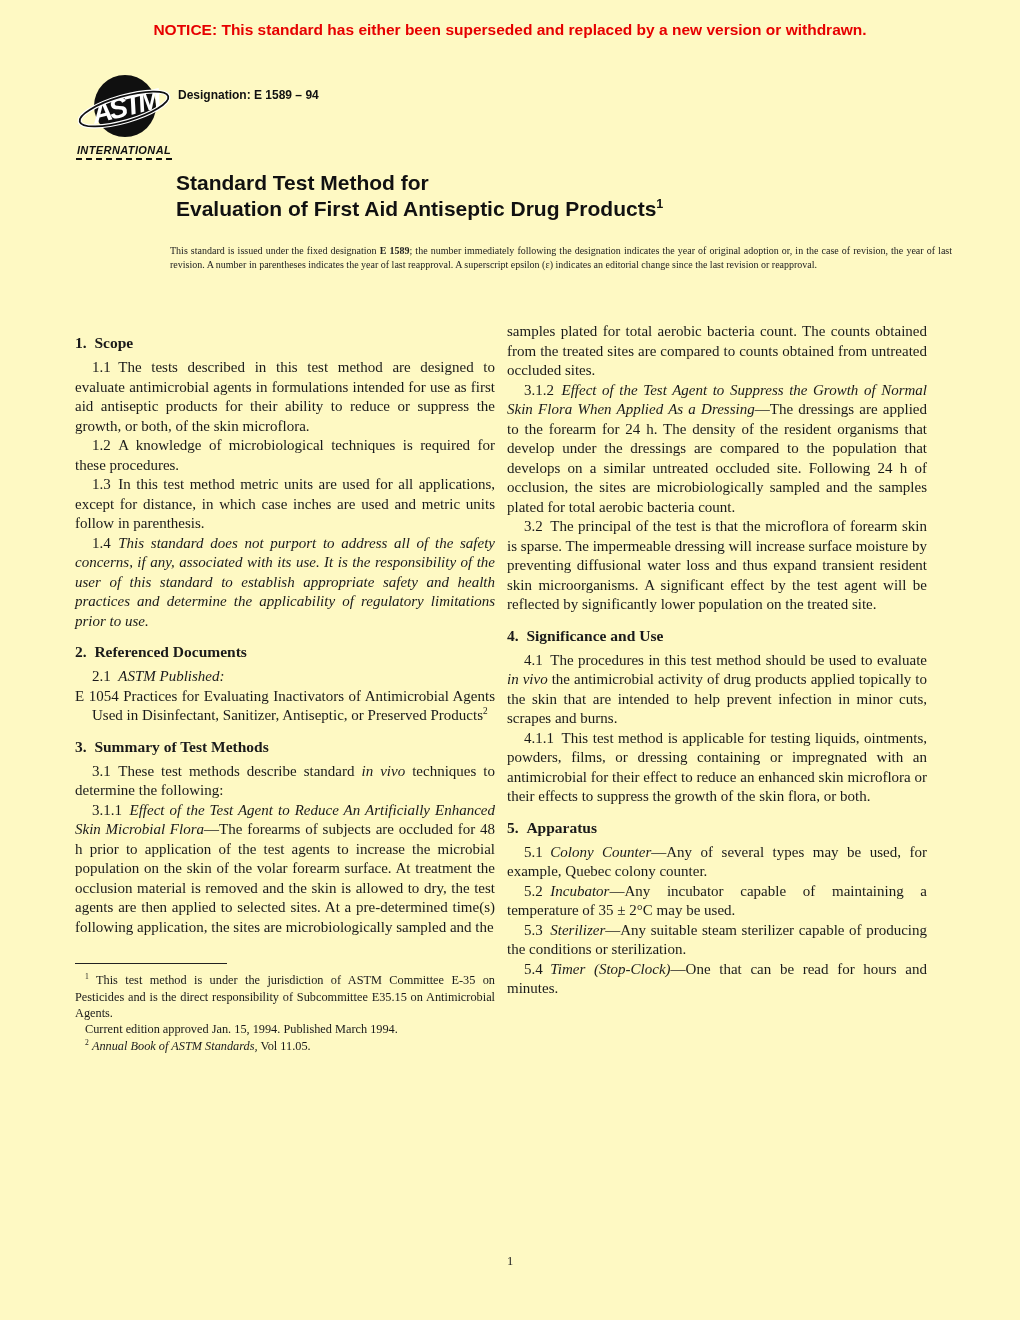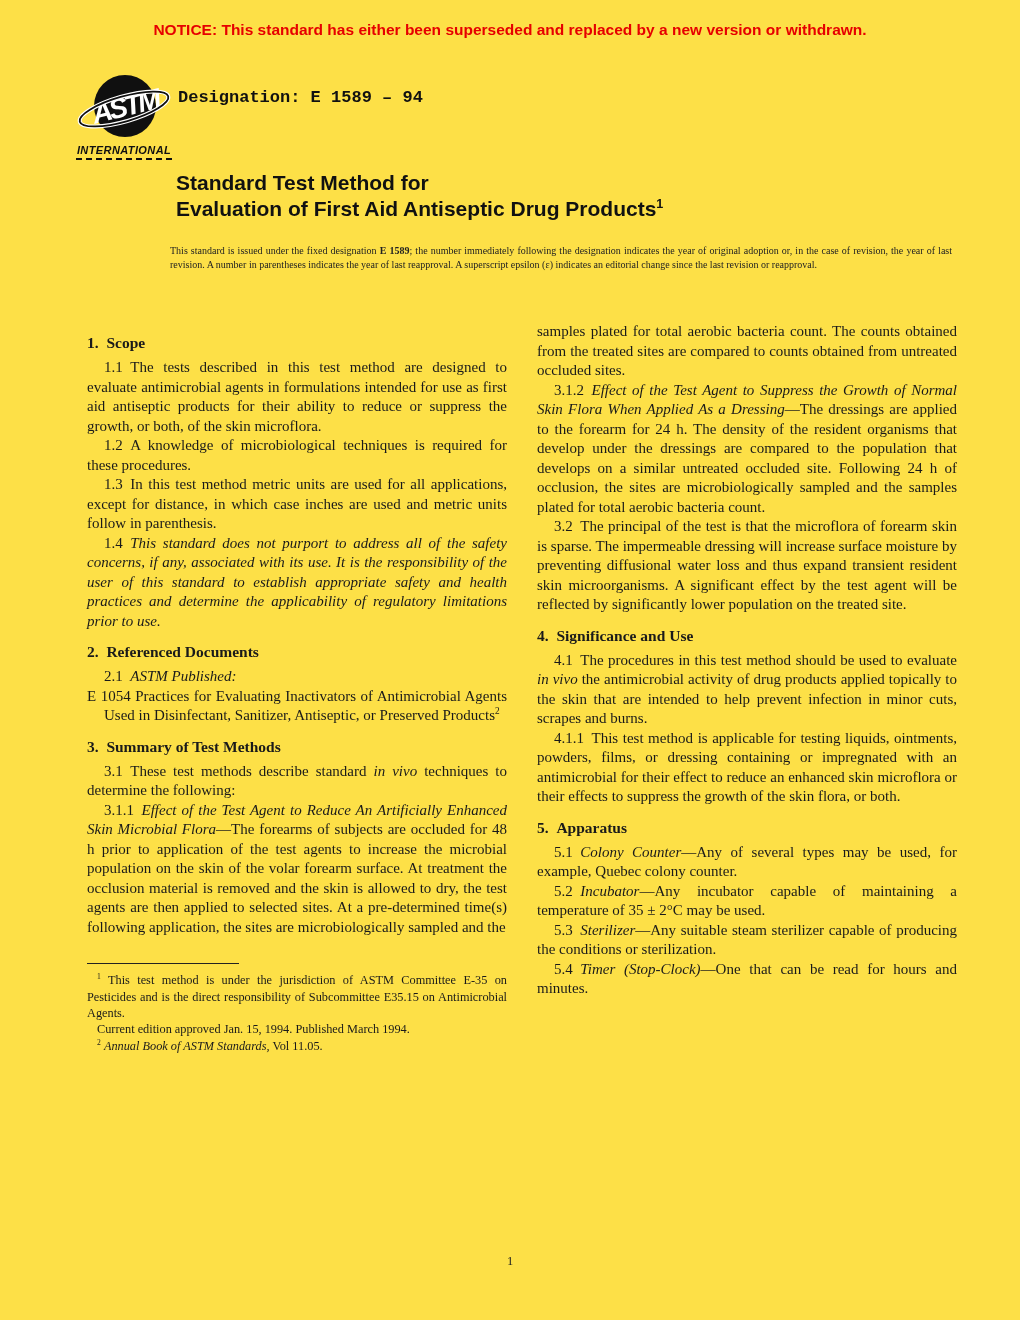--- a/index.html
+++ b/index.html
@@ -1,54 +1,54 @@
 <!DOCTYPE html>
 <html><head>
 <meta charset="utf-8">
 <style>
   * { margin:0; padding:0; box-sizing:border-box; }
   html,body { background:#ffffff; }
   .page {
-    position:relative; width:1020px; height:1320px; background:#fde047;
+    position:relative; width:1020px; height:1320px; background:#fef9c3;
     font-family:"Liberation Serif", serif; color:#1a1a1a; overflow:hidden;
   }
   
   .notice {
     position:absolute; top:20px; left:0; width:100%;
     text-align:center; font-family:"Liberation Sans", sans-serif;
     font-weight:bold; font-size:15.5px; line-height:1.25; color:#e60000;
   }
   
   .logo-wrap { position:absolute; left:76px; top:70px; width:96px; text-align:center; }
   .logo-sub {
     font-family:"Liberation Sans", sans-serif; font-weight:bold; font-style:italic;
     font-size:11px; letter-spacing:.4px; color:#101010; margin-top:-4px;
     border-bottom:2px dashed #101010; padding-bottom:2px;
   }
   
   .designation {
     position:absolute; left:178px; top:88px;
-    font-family:Liberation Mono, monospace; font-weight:bold; font-size:17px; color:#111;
+    font-family:Liberation Sans, sans-serif; font-weight:bold; font-size:12px; color:#111;
   }
   
   .title-block {
     position:absolute; left:176px; top:170px; width:780px;
     font-family:"Liberation Sans", sans-serif; font-weight:bold;
     font-size:21px; line-height:1.23; color:#111;
   }
   .title-block sup { font-size:.6em; }
   
   .issued-note {
     position:absolute; left:170px; top:244px; width:782px;
     font-size:10px; line-height:1.38; text-align:justify; color:#222;
   }
   
   .columns {
-    position:absolute; left:87px; top:322px; width:870px;
-    display:flex; gap:30px;
+    position:absolute; left:75px; top:322px; width:870px;
+    display:flex; gap:12px;
   }
   .col { width:420px; font-size:15px; line-height:1.3; }
   .block.heading { font-weight:bold; font-size:15.5px; margin:11px 0 5px; }
   .col > .block.heading:first-child { margin-top:0; }
   .block.para { text-align:justify; }
   .block.para.indent { text-indent:17px; }
   .block.para.hang { padding-left:17px; text-indent:-17px; }
   .it { font-style:italic; }
   .bd { font-weight:bold; }
   sup { font-size:.62em; vertical-align:super; line-height:0; }

